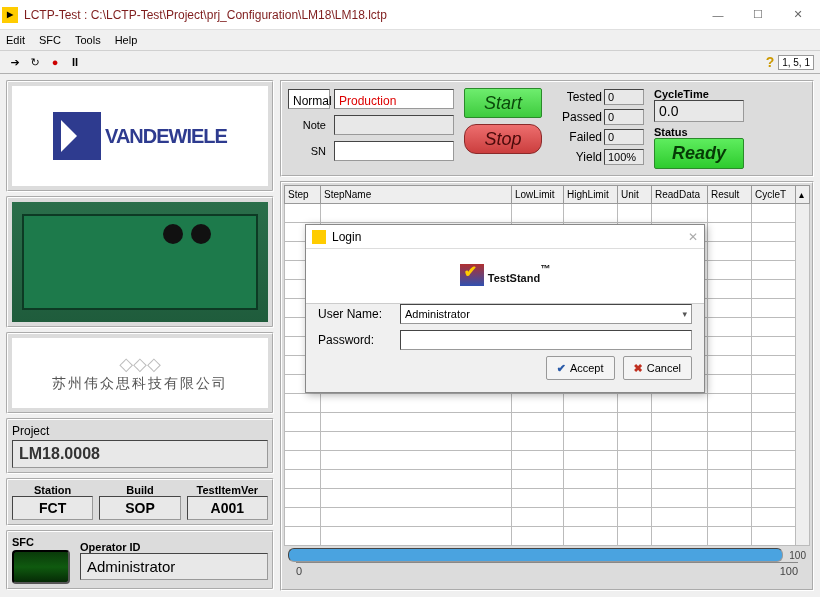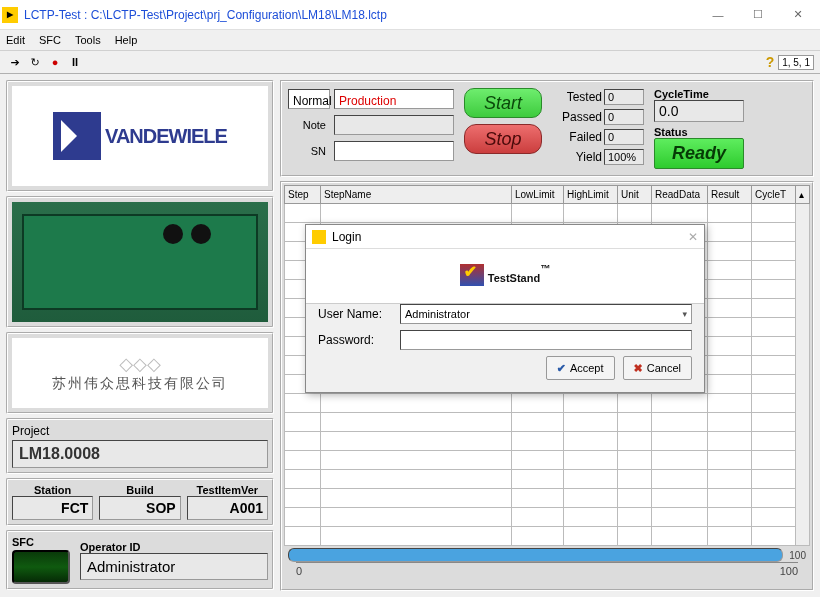--- a/index.html
+++ b/index.html
@@ -1,19 +1,19 @@
 <!DOCTYPE html>
 <html><head>
 <meta charset="utf-8">
 <style>
 * { box-sizing: border-box; margin: 0; padding: 0; font-family: "Segoe UI", Tahoma, sans-serif; font-size: 11px; }
 body { background: #f0f0f0; width: 820px; height: 597px; overflow: hidden; position: relative; }
 .titlebar { height: 30px; background: #fff; display: flex; align-items: center; padding: 0 2px; border-bottom: 1px solid #e0e0e0; }
 .titlebar .app-icon { width: 16px; height: 16px; background: #ffcc00; margin-right: 6px; display: flex; align-items: center; justify-content: center; color: #000; font-size: 8px; font-weight: bold; }
-.titlebar .title-text { flex: 1; color: #1d4ed8; font-size: 12px; }
+.titlebar .title-text { flex: 1; color: #7f1d1d; font-size: 12px; }
 .win-controls { display: flex; }
 .win-controls div { width: 40px; height: 24px; display: flex; align-items: center; justify-content: center; color: #666; }
 .menubar { height: 20px; background: #f0f0f0; display: flex; align-items: center; padding-left: 6px; gap: 14px; font-size: 12px; }
 .menubar span { color: #000; }
 .toolbar { height: 24px; background: #f0f0f0; border-top: 1px solid #d0d0d0; border-bottom: 1px solid #b0b0b0; display: flex; align-items: center; padding: 0 6px; position: relative; }
 .toolbar .tb-btn { width: 18px; height: 18px; margin-right: 2px; display: flex; align-items: center; justify-content: center; }
 .toolbar .right-tools { position: absolute; right: 6px; display: flex; align-items: center; gap: 4px; }
 .main-area { display: flex; height: calc(100% - 74px); }
 .left-panel { width: 280px; padding: 6px; display: flex; flex-direction: column; gap: 4px; }
 .panel-box { background: #dcdcdc; border: 2px groove #fff; padding: 4px; border-radius: 2px; }
@@ -27,35 +27,35 @@
 .pcb-inner::before { content:""; position:absolute; top:8px; left:60%; width:20px; height:20px; background:#111; border-radius:50%; box-shadow: 28px 0 0 #111; }
 .chinese-box { height: 70px; background:#fff; display:flex; flex-direction:column; align-items:center; justify-content:center; }
 .chinese-logo { color:#bbb; font-size:18px; }
 .chinese-text { color:#555; font-size:14px; font-family: "SimSun", serif; letter-spacing: 2px; }
 .project-box { padding: 4px; }
 .project-box .label { font-size: 12px; margin-bottom: 2px; }
 .project-box .value { background:#e8e8e8; border:1px inset #999; padding: 4px 6px; font-size: 16px; font-weight: bold; color: #333; }
 .station-box { display:flex; gap: 6px; padding: 4px; }
 .stat-col { flex:1; }
 .stat-col .lbl { text-align:center; font-size:11px; font-weight: bold; }
-.stat-col .val { background:#e8e8e8; border:1px inset #999; padding: 3px 4px; font-size: 14px; font-weight: bold; text-align:right; }
+.stat-col .val { background:#e8e8e8; border:1px inset #999; padding: 3px 4px; font-size: 14px; font-weight: bold; text-align:center; }
 .sfc-box { display:flex; align-items:center; padding: 4px; gap: 10px; }
 .sfc-led { width: 58px; height: 34px; background: linear-gradient(#0a3a0a,#0f5a0f,#052a05); border: 2px inset #555; border-radius: 4px; }
 .sfc-right { flex:1; }
 .sfc-right .lbl { font-size: 11px; font-weight: bold; }
 .sfc-right .val { background:#e8e8e8; border:1px inset #999; padding: 4px 6px; font-size: 15px; }
 .right-panel { flex:1; padding: 6px 6px 6px 0; display:flex; flex-direction:column; }
 .top-controls { background:#dcdcdc; border:2px groove #fff; padding:6px; display:flex; gap: 10px; margin-bottom: 4px; }
 .tc-left { display:grid; grid-template-columns: 42px 120px; grid-template-rows: 22px 22px 22px; gap: 4px; align-items:center; }
 .tc-left .inp { background:#fff; border:1px inset #999; height:20px; padding: 4px 4px; font-size:12px; }
 .tc-left .inp.gray { background:#e8e8e8; }
 .tc-left .prod { color:#d00; }
 .tc-left .lbl { text-align:right; padding-right:4px; font-size:11px; }
 .tc-buttons { display:flex; flex-direction:column; gap:6px; }
-.btn-start { width:78px; height:30px; background: linear-gradient(#6eed6e,#3ecb3e); border:1px solid #2a8a2a; font-size:18px; font-style:italic; color:#0a4a0a; border-radius:10px; }
+.btn-start { width:78px; height:30px; background: linear-gradient(#6eed6e,#3ecb3e); border:1px solid #2a8a2a; font-size:18px; font-style:italic; color:#0a4a0a; border-radius:2px; }
 .btn-stop { width:78px; height:30px; background: linear-gradient(#ed6e6e,#cb3e3e); border:1px solid #8a2a2a; font-size:18px; font-style:italic; color:#4a0a0a; border-radius:12px; }
 .tc-stats { display:grid; grid-template-columns:50px 40px; grid-auto-rows:18px; gap:2px; align-items:center; }
 .tc-stats .lbl { text-align:right; font-size:12px; }
 .tc-stats .val { background:#e8e8e8; border:1px inset #999; padding:1px 3px; font-size:11px; }
 .tc-cycle { width: 90px; }
 .tc-cycle .lbl { font-size:11px; font-weight:bold; }
 .tc-cycle .val { background:#e8e8e8; border:1px inset #999; padding:2px 4px; font-size:14px; margin-bottom:4px; }
 .tc-cycle .ready { background: linear-gradient(#5eed5e,#2ecb2e); border:1px solid #2a8a2a; padding: 4px; font-size:18px; font-style:italic; font-weight:bold; color:#063a06; text-align:center; border-radius:2px; }
 .grid-box { flex:1; background:#dcdcdc; border:2px groove #fff; padding:2px; overflow:hidden; display:flex; flex-direction:column; }
 table.data { width:100%; border-collapse: collapse; background:#fff; }

